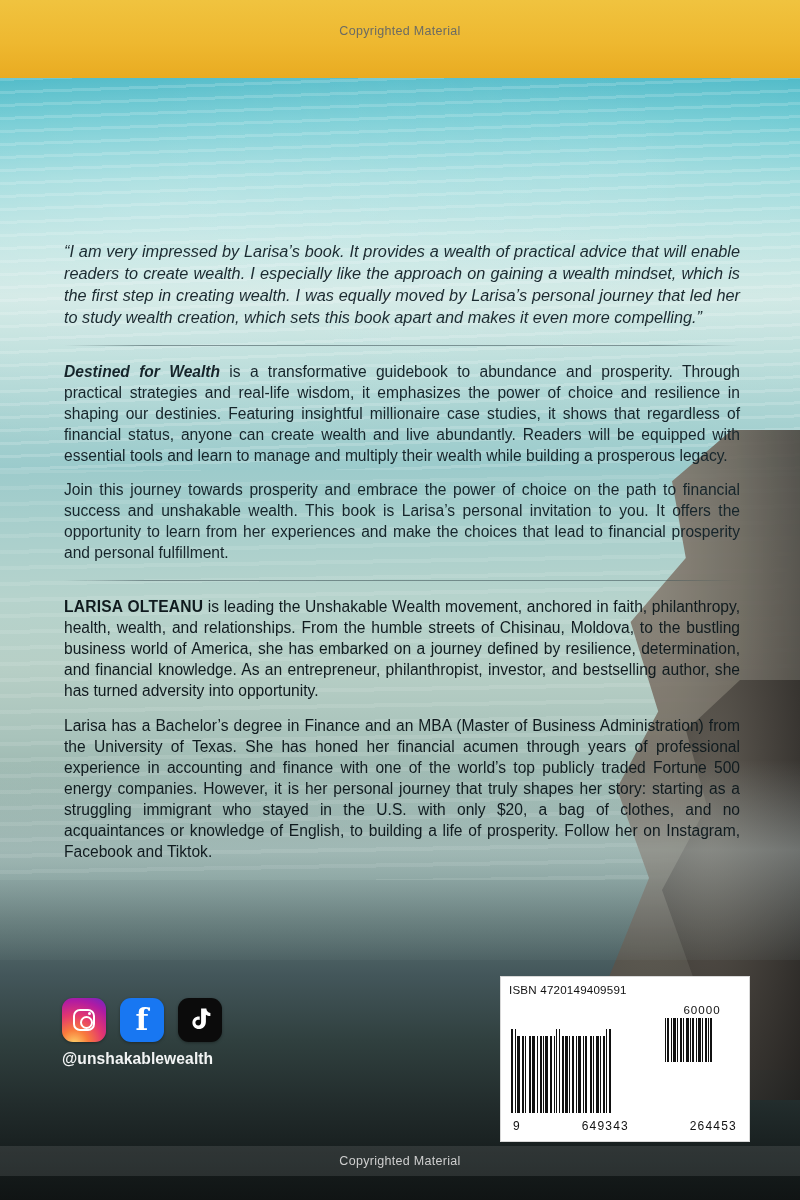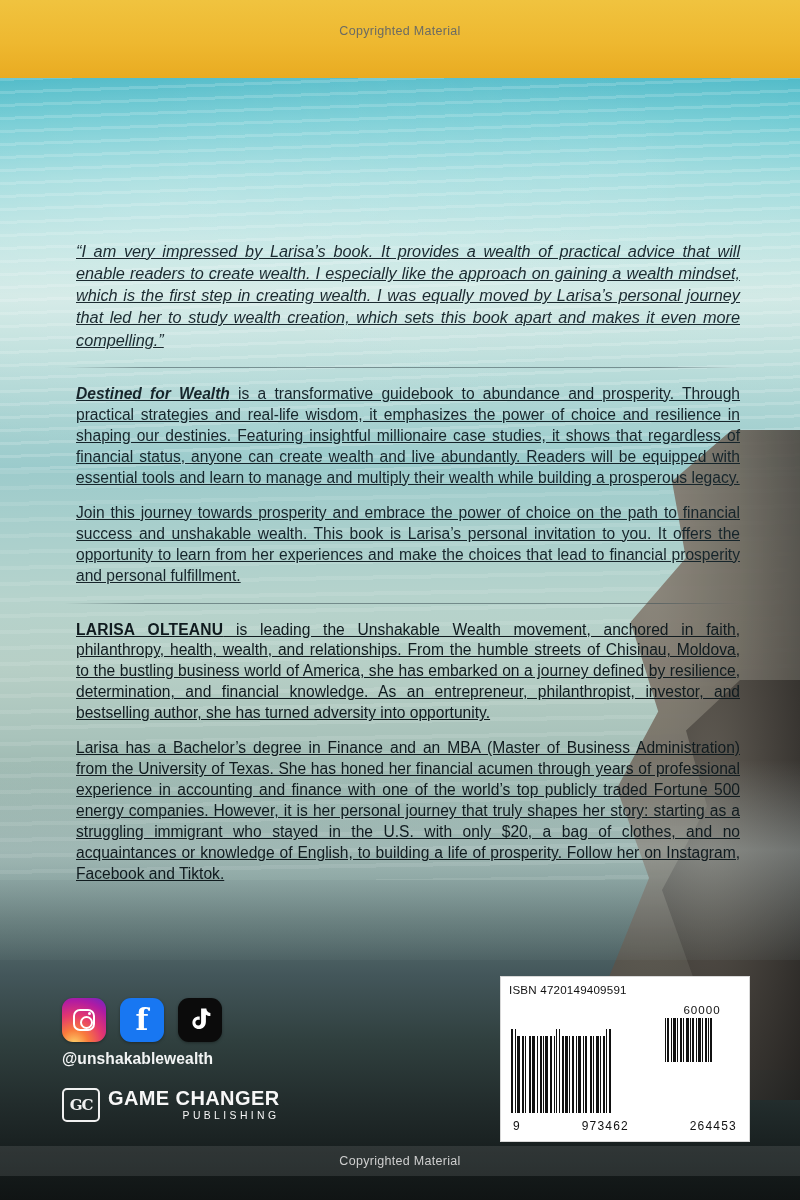--- a/index.html
+++ b/index.html
@@ -106,21 +106,21 @@
       0 1px 0 rgba(120,90,20,0.55),
       0 0 10px rgba(255,235,170,0.45);
   }
   .headline .l1 { display: block; }
   .headline .l2 { display: block; }
 
   
   .col {
     position: absolute; left: 64px; top: 240px; width: 676px;
   }
-  p { margin: 0 0 14px 12px; text-decoration: underline; }
+  p { margin: 0 0 14px 0; }
 
   .endorse {
     font-style: italic;
     font-size: 16.3px;
     line-height: 1.36;
     color: #1b2a30;
     text-align: justify;
     margin-bottom: 2px;
   }
   .endorse-attrib {
@@ -281,27 +281,20 @@
     <div class="sicon tt">
       <svg width="24" height="26" viewBox="0 0 24 26">
         <path d="M15.2 1.5h3.1c0.3 2.4 1.7 4.2 4.1 4.5v3.1c-1.7 0.1-3.2-0.4-4.5-1.3v6.9c0 4.4-3.1 7.3-7 7.3-3.6 0-6.5-2.7-6.5-6.3 0-3.8 3.2-6.6 7.3-6.1v3.3c-0.5-0.2-1.1-0.3-1.7-0.2-1.6 0.2-2.7 1.4-2.6 3 0.1 1.6 1.4 2.8 3 2.7 1.7-0.1 2.7-1.4 2.7-3.2V1.5z" fill="#ffffff"></path>
         <path d="M13.6 0h3.1c0.3 2.4 1.7 4.2 4.1 4.5v3.1c-1.7 0.1-3.2-0.4-4.5-1.3v6.9c0 4.4-3.1 7.3-7 7.3-3.6 0-6.5-2.7-6.5-6.3 0-3.8 3.2-6.6 7.3-6.1v3.3c-0.5-0.2-1.1-0.3-1.7-0.2-1.6 0.2-2.7 1.4-2.6 3 0.1 1.6 1.4 2.8 3 2.7 1.7-0.1 2.7-1.4 2.7-3.2V0z" fill="#ffffff" opacity="0.0"></path>
       </svg>
     </div>
   </div>
 
   <div class="handle">@unshakablewealth</div>
 
-  <div class="publisher">
-    <div class="pub-mark">GC</div>
-    <div class="pub-text">
-      <div class="pub-main">GAME CHANGER</div>
-      <div class="pub-sub">PUBLISHING</div>
-    </div>
-  </div>
 
   <div class="barcode-box">
     <div class="isbn-line">ISBN 4720149409591</div>
 
     <div class="ean5">
       <div class="num">60000</div>
       <div class="bars" style="height:44px; margin-top:2px;">
         <span style="width:1px;height:100%"></span>
           <span style="width:1px;height:100%;background:#fff"></span>
         <span style="width:2px;height:100%"></span>
@@ -393,19 +386,19 @@
         <span style="width:1px;height:92%"></span>
           <span style="width:2px;height:100%;background:#fff"></span>
         <span style="width:2px;height:92%"></span>
           <span style="width:1px;height:100%;background:#fff"></span>
         <span style="width:1px;height:100%"></span>
           <span style="width:2px;height:100%;background:#fff"></span>
         <span style="width:2px;height:100%"></span>
       </div>
       <div class="digits">
         <span>9</span>
-        <span>973462</span>
+        <span>649343</span>
         <span>264453</span>
       </div>
     </div>
   </div>
 
 </div>
 
 </body></html>

